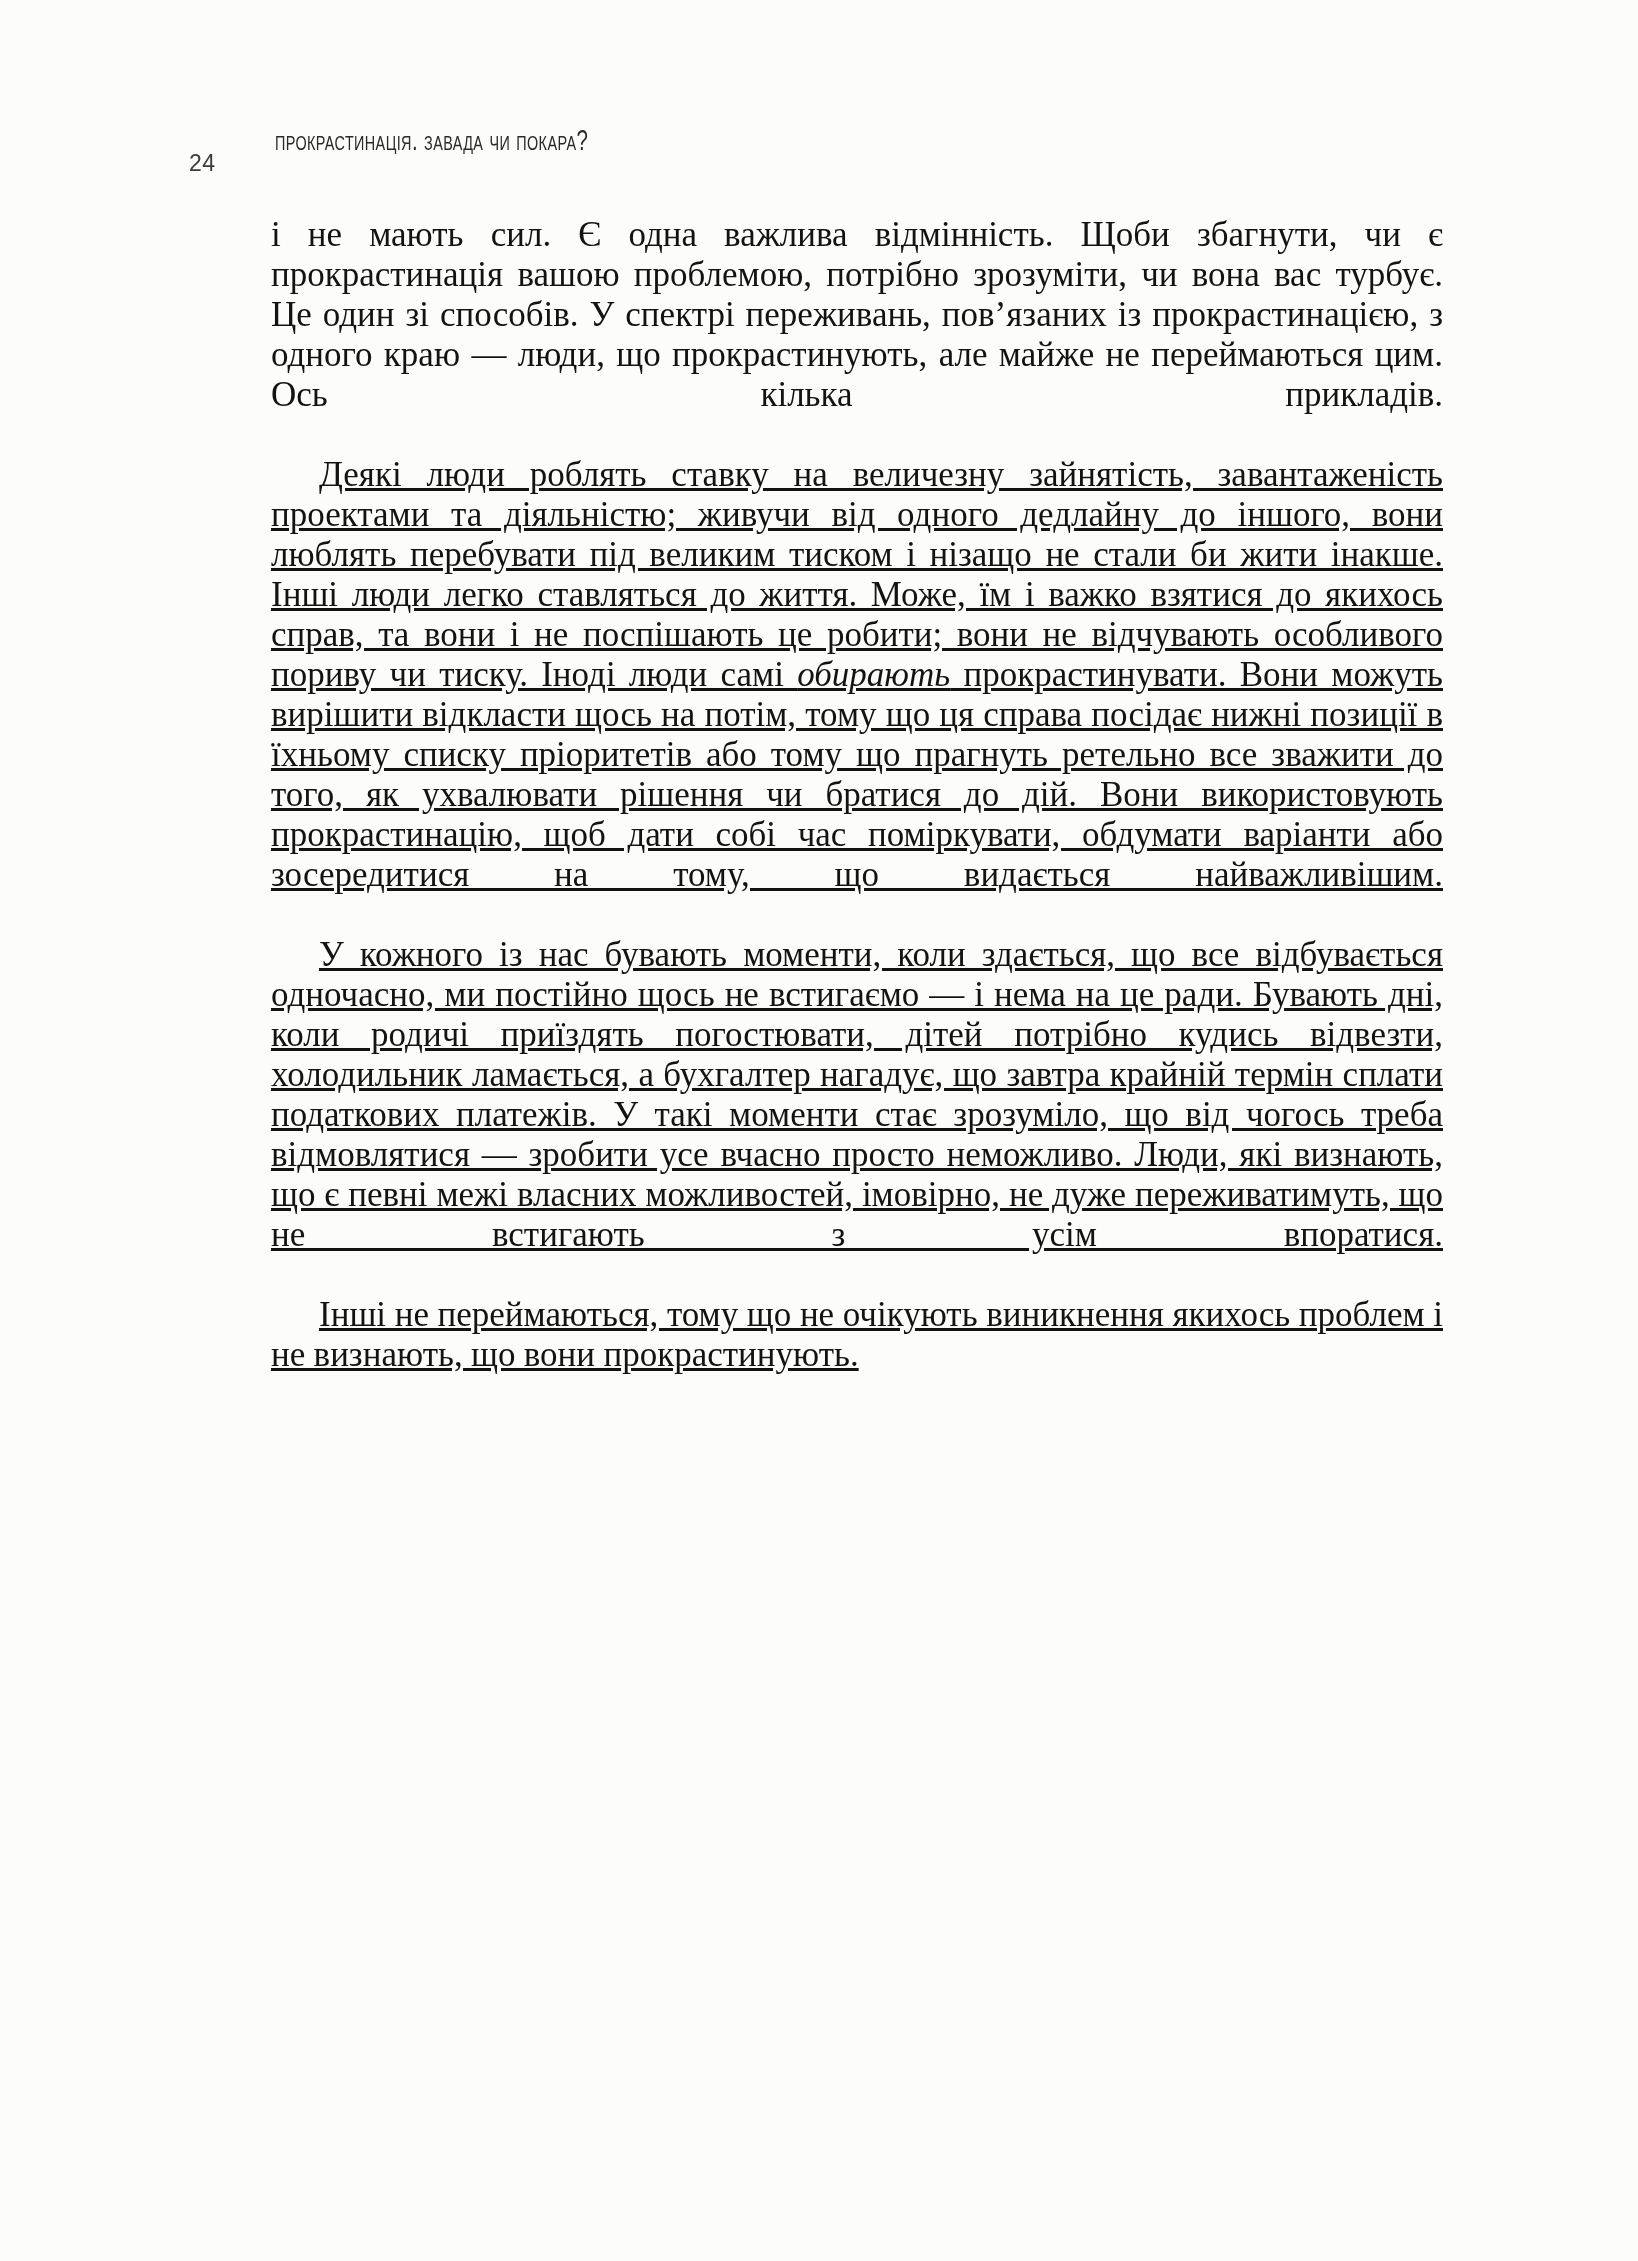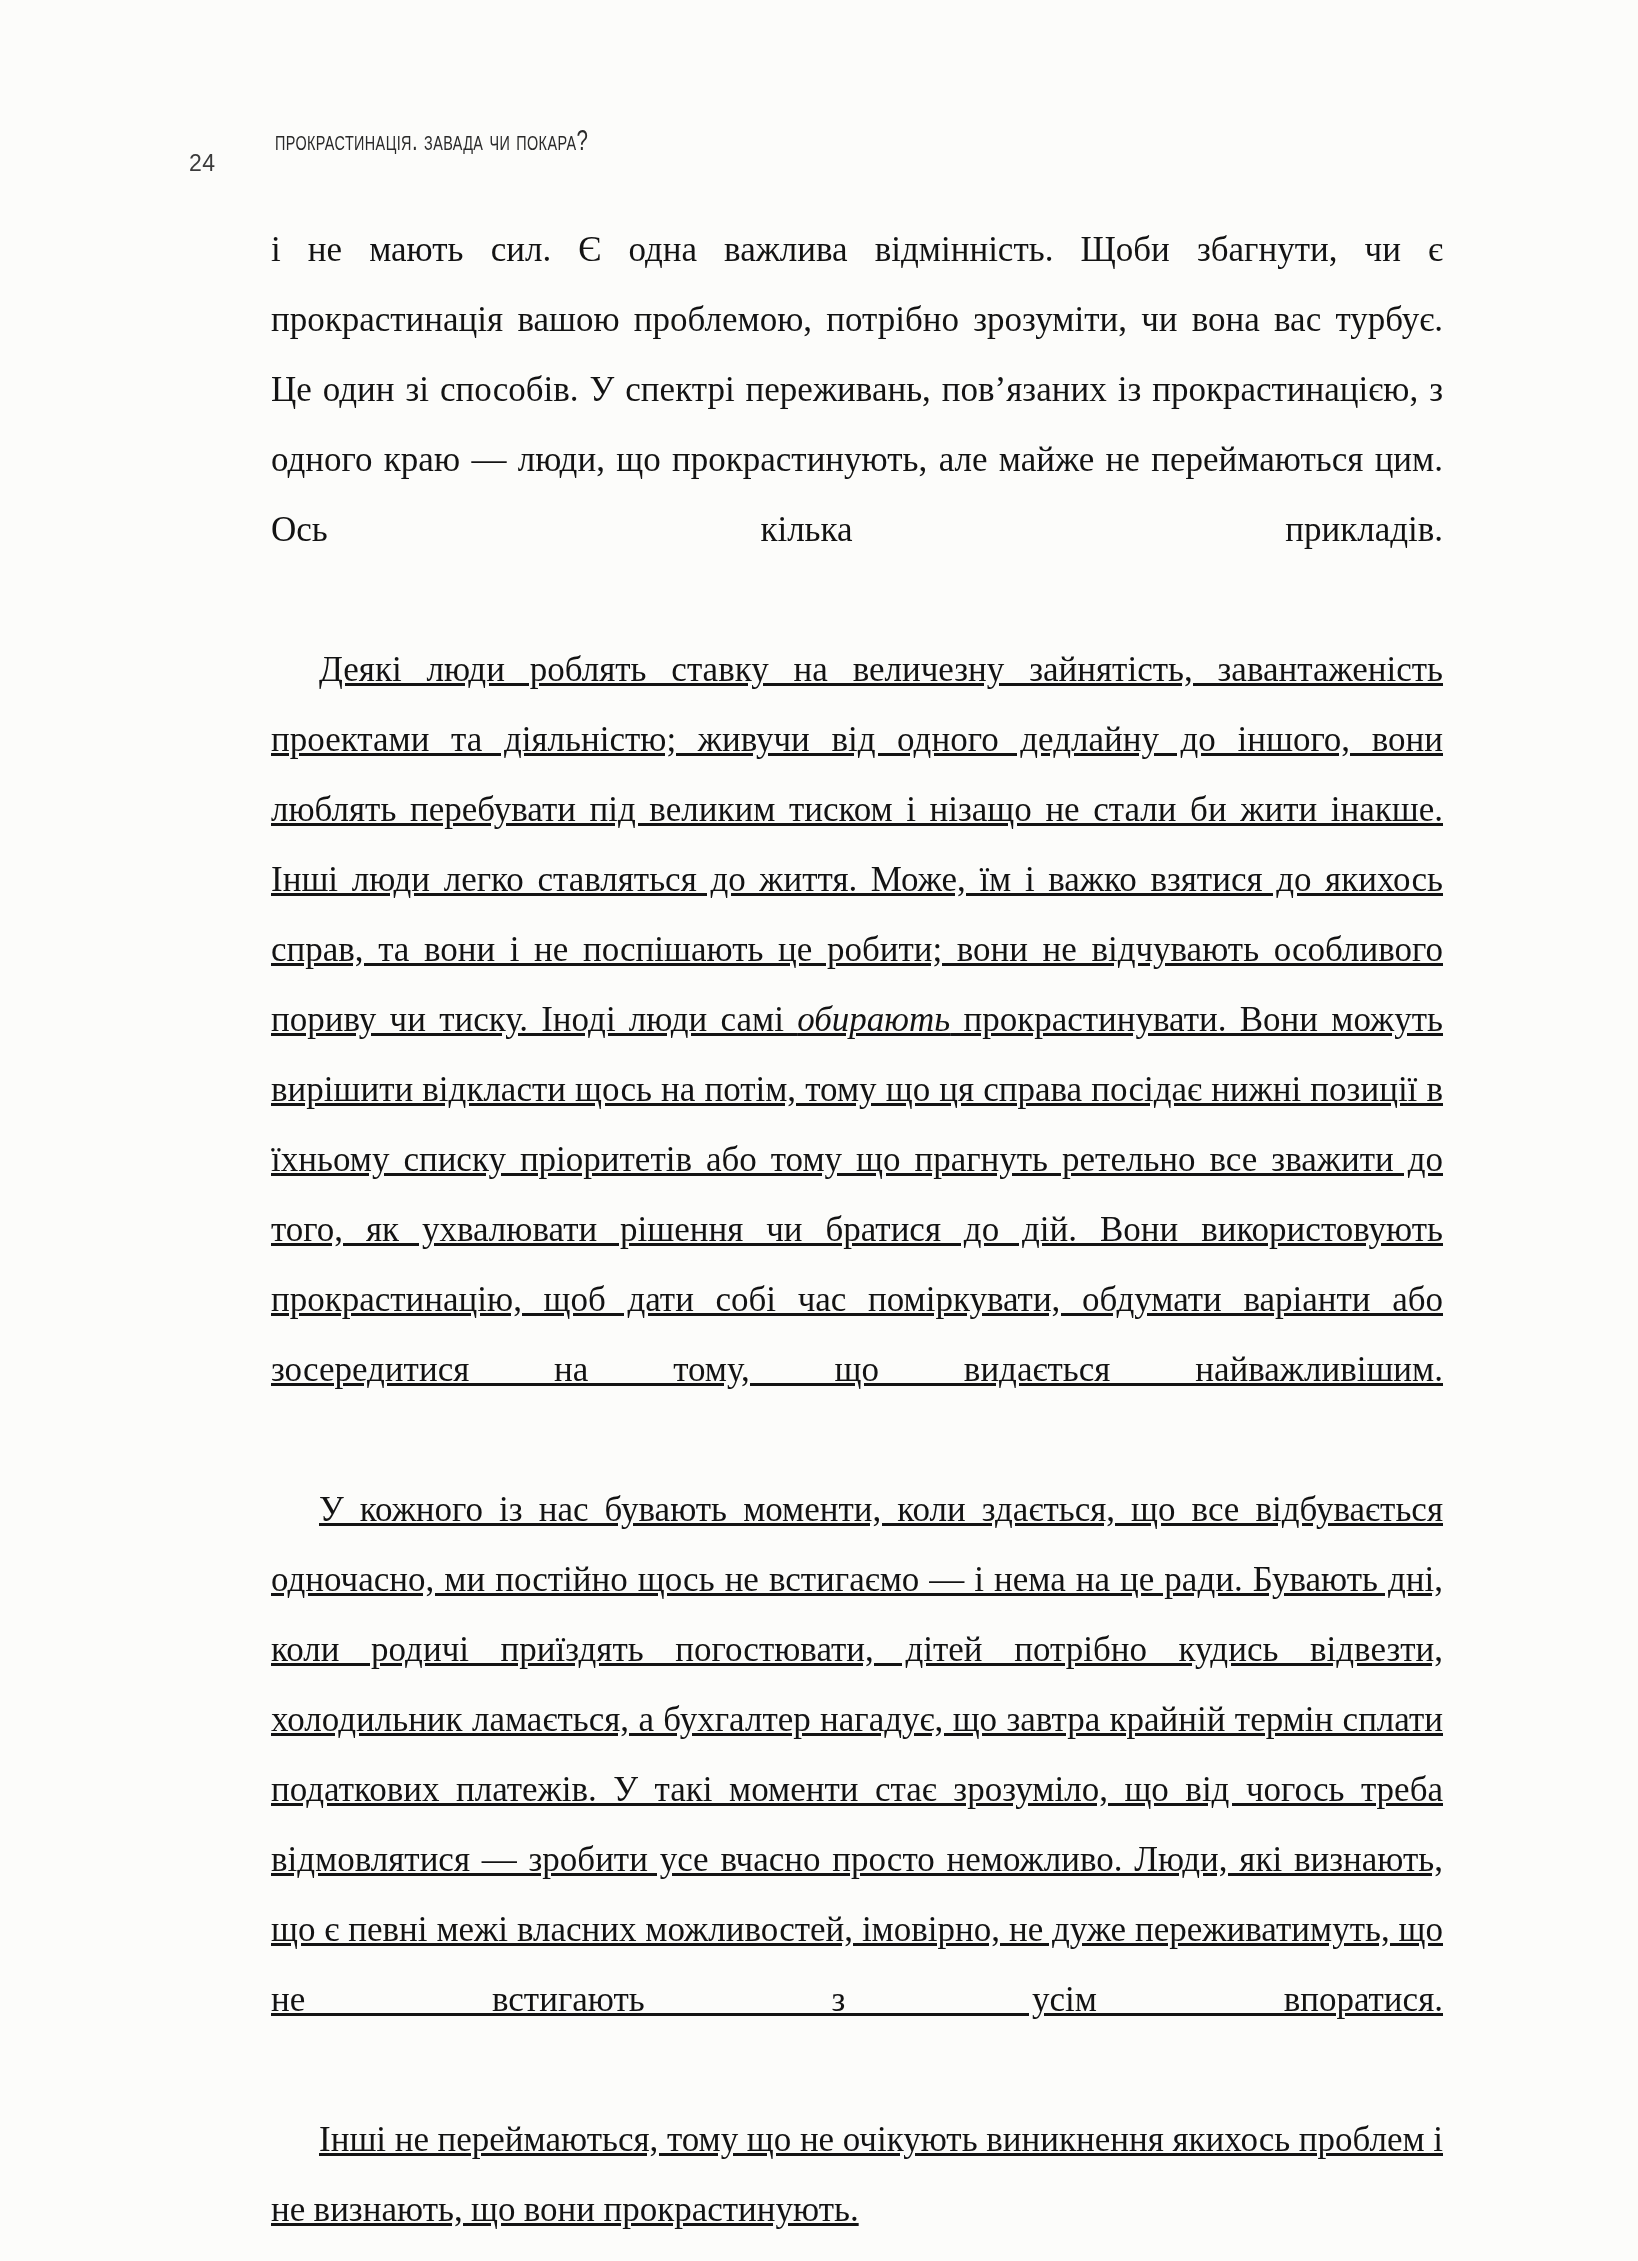--- a/index.html
+++ b/index.html
@@ -65,21 +65,21 @@
   
   .textblock {
     position: absolute;
     left: 271px;
     top: 215px;
     width: 1172px;
     text-align: justify;
     text-justify: inter-word;
     color: #131313;
     font-size: 35px;
-    line-height: 70px;
+    line-height: 40px;
     hyphens: manual;
     -webkit-hyphens: manual;
   }
   .textblock p {
     margin: 0;
     text-indent: 0;
     word-spacing: -0.4px;
   }
   .textblock p.indent {
     text-indent: 48px;

